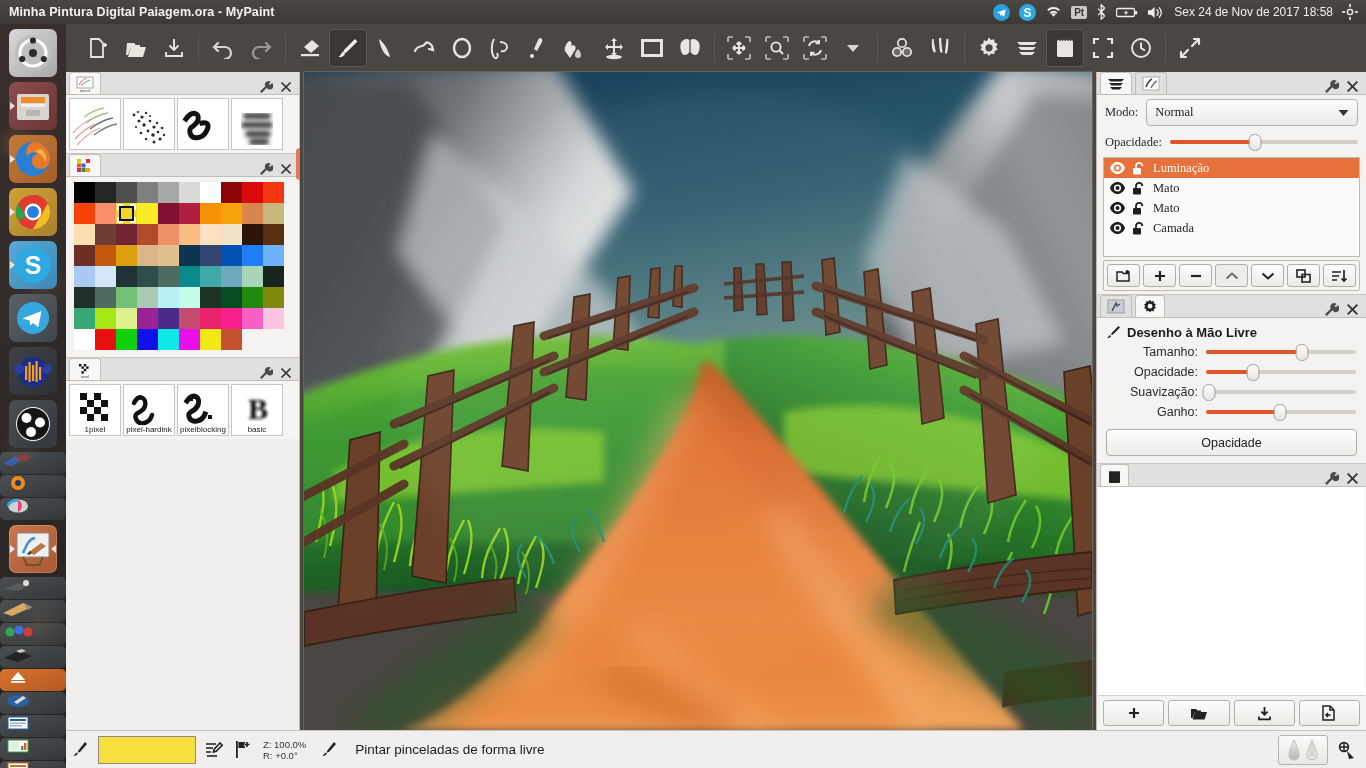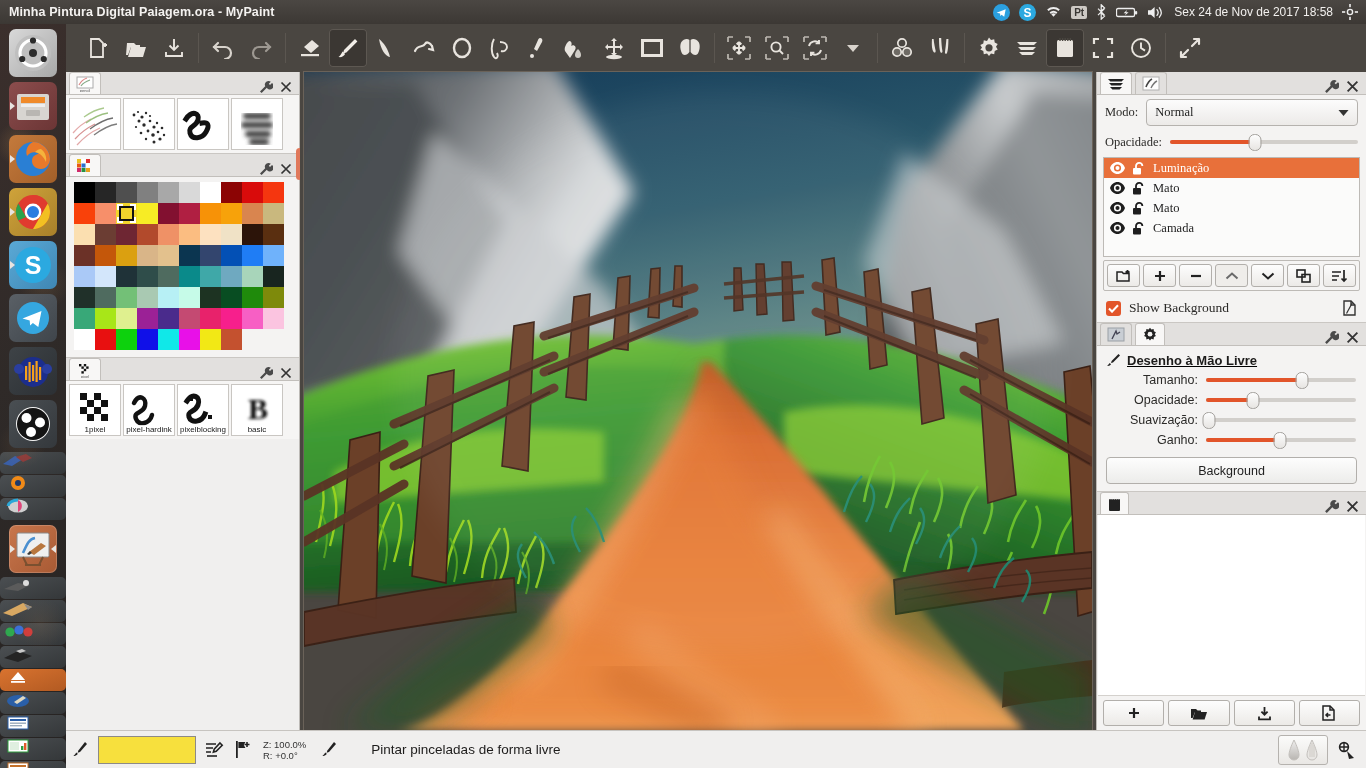--- a/index.html
+++ b/index.html
@@ -168,21 +168,21 @@
     align-items: center; justify-content: center;
   }
   .lbtn.flat { background: #efedea; }
 
   .checkrow { display: flex; align-items: center; gap: 8px; padding: 6px 9px; }
   .chk {
     width: 15px; height: 15px; border-radius: 3px; background: #e2552a;
     display: flex; align-items: center; justify-content: center; flex: none;
   }
 
-  .brushhdr { display: flex; align-items: flex-start; gap: 6px; padding: 7px 24px 2px 9px; text-decoration: underline; }
+  .brushhdr { display: flex; align-items: flex-start; gap: 6px; padding: 7px 24px 2px 9px; }
   .brushhdr .t { font-size: 13px; font-weight: bold; color: #1d1c1b; }
   .bs-row { display: flex; align-items: center; gap: 8px; padding: 2px 10px 2px 9px; }
   .bs-row .lbl { width: 92px; text-align: right; font-size: 12.5px; }
   .btn-wide {
     margin: 7px 9px; height: 27px; background: linear-gradient(180deg,#fdfdfd,#ececea);
     border: 1px solid #b2afab; border-radius: 4px; display: flex; align-items: center;
     justify-content: center; font-size: 12.5px; color: #222;
   }
 
   .scratch-canvas { flex: 1; margin: 0 1px; background: #fff; border-bottom: 1px solid #d4d1cd; }
@@ -1274,35 +1274,20 @@
             </svg>
         </div>
         <div class="lbtn">
           <svg width="17" height="14" viewBox="0 0 17 14" stroke="#222" stroke-width="1.7" fill="none">
               <path d="M1 3h9M1 7h7M1 11h5"></path>
               <path d="M13 1v11M10.5 9.5L13 12l2.5-2.5"></path>
             </svg>
         </div>
       </div>
 
-      <div class="checkrow">
-        <span class="chk">
-          <svg width="11" height="9" viewBox="0 0 11 9" stroke="#fff" stroke-width="2.1" fill="none">
-              <path d="M1 4.6L4 7.6 10 1.2"></path>
-            </svg>
-        </span>
-        <span class="lbl" style="font-size:13.5px">Show Background</span>
-        <span style="margin-left:auto">
-          <svg width="15" height="16" viewBox="0 0 15 16" fill="none" stroke="#333" stroke-width="1.4">
-              <path d="M2 1h7l4 4v10H2z"></path>
-              <path d="M9 1v4h4"></path>
-              <path d="M4.5 13.5l6-11" stroke-width="1.2"></path>
-            </svg>
-        </span>
-      </div>
     </div>
 
     <div style="background:#f4f3f2;border-bottom:1px solid #cac7c3;">
       <div class="panel-tabs">
         <div class="ptab">
           <svg width="18" height="15" viewBox="0 0 18 15">
               <rect x="1" y="1" width="16" height="13" fill="#c9ced4" stroke="#9aa0a6"></rect>
               <path d="M5 12l4-8 1 3 3-2" stroke="#445" stroke-width="1.4" fill="none"></path>
             </svg>
         </div>
@@ -1364,21 +1349,21 @@
           <div class="bs-row">
             <span class="lbl">Ganho:</span>
             <div class="slider">
               <div class="track"></div>
               <div class="fill" style="width:49%"></div>
               <div class="knob" style="left:49%"></div>
             </div>
           </div>
         </div>
 
-      <div class="btn-wide">Background</div>
+      <div class="btn-wide">Opacidade</div>
     </div>
 
     <div style="flex:1;display:flex;flex-direction:column;background:#f4f3f2;min-height:0;">
       <div class="panel-tabs">
         <div class="ptab sel">
           <svg width="15" height="16" viewBox="0 0 15 16" fill="#222">
               <rect x="2" y="3" width="11" height="12" rx="1"></rect>
               <g stroke="#f4f3f2" stroke-width="1.1">
                 <path d="M4 1v2.4M5.8 1v2.4M7.6 1v2.4M9.4 1v2.4M11.2 1v2.4"></path>
               </g>
@@ -1454,21 +1439,21 @@
     <div style="margin-left:3px">
       <div class="zoomtxt">Z: 100.0%</div>
       <div class="zoomtxt">R: +0.0°</div>
     </div>
     <span style="margin-left:6px">
       <svg width="17" height="20" viewBox="0 0 17 20" fill="#222">
           <path d="M13 2l2 2-7 8-2.4.8.8-2.4z"></path>
           <path d="M4.4 12.4l1.4 1.4c-1 1.7-2.8 2.5-4.6 2 1.4-.9 2.1-2 3.2-3.4z"></path>
         </svg>
     </span>
-    <span class="statustxt" style="margin-left:24px">Pintar pinceladas de forma livre</span>
+    <span class="statustxt" style="margin-left:8px">Pintar pinceladas de forma livre</span>
     <div class="press-box">
       <div class="press-widget">
         <svg width="14" height="22" viewBox="0 0 14 22">
             <defs>
               <linearGradient id="pg1" x1="0" y1="0" x2="0" y2="1">
                 <stop offset="0%" stop-color="#f0efee"></stop>
                 <stop offset="100%" stop-color="#b8b5b1"></stop>
               </linearGradient>
             </defs>
             <path d="M7 1C4 7 2 13 2 16a5 5 0 0010 0c0-3-2-9-5-15z" fill="url(#pg1)" stroke="#c2bfbb"></path>

